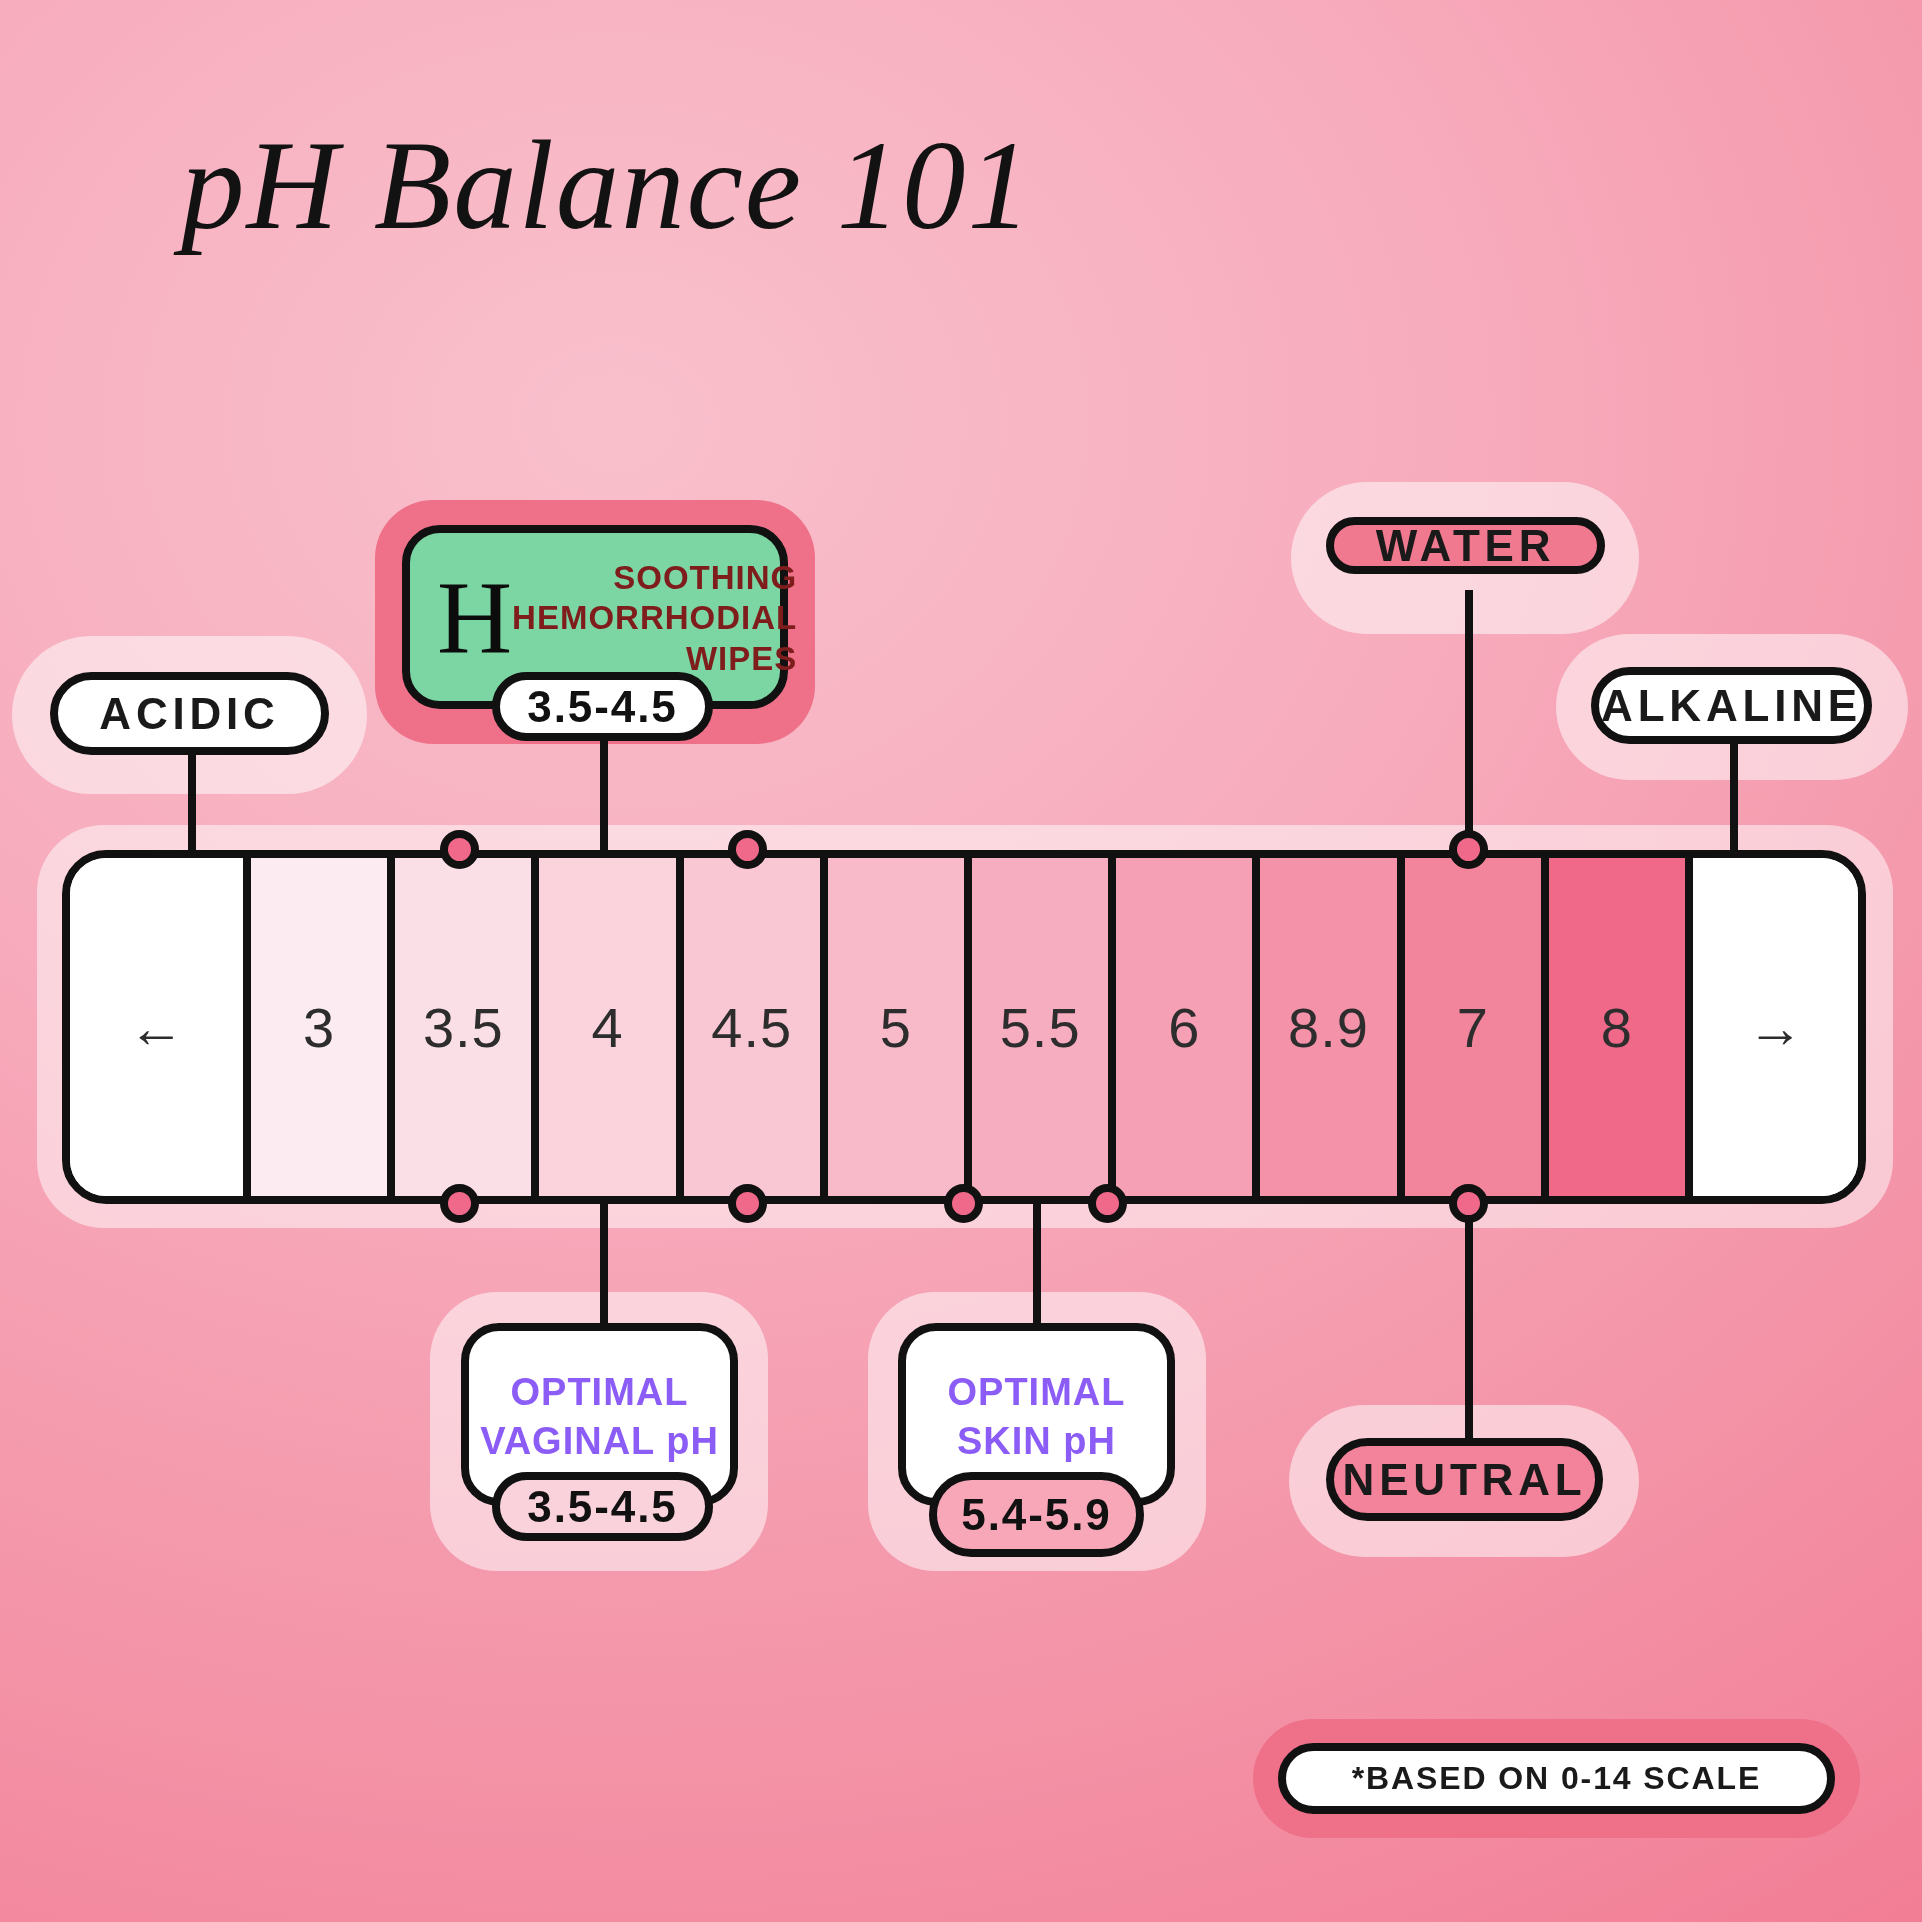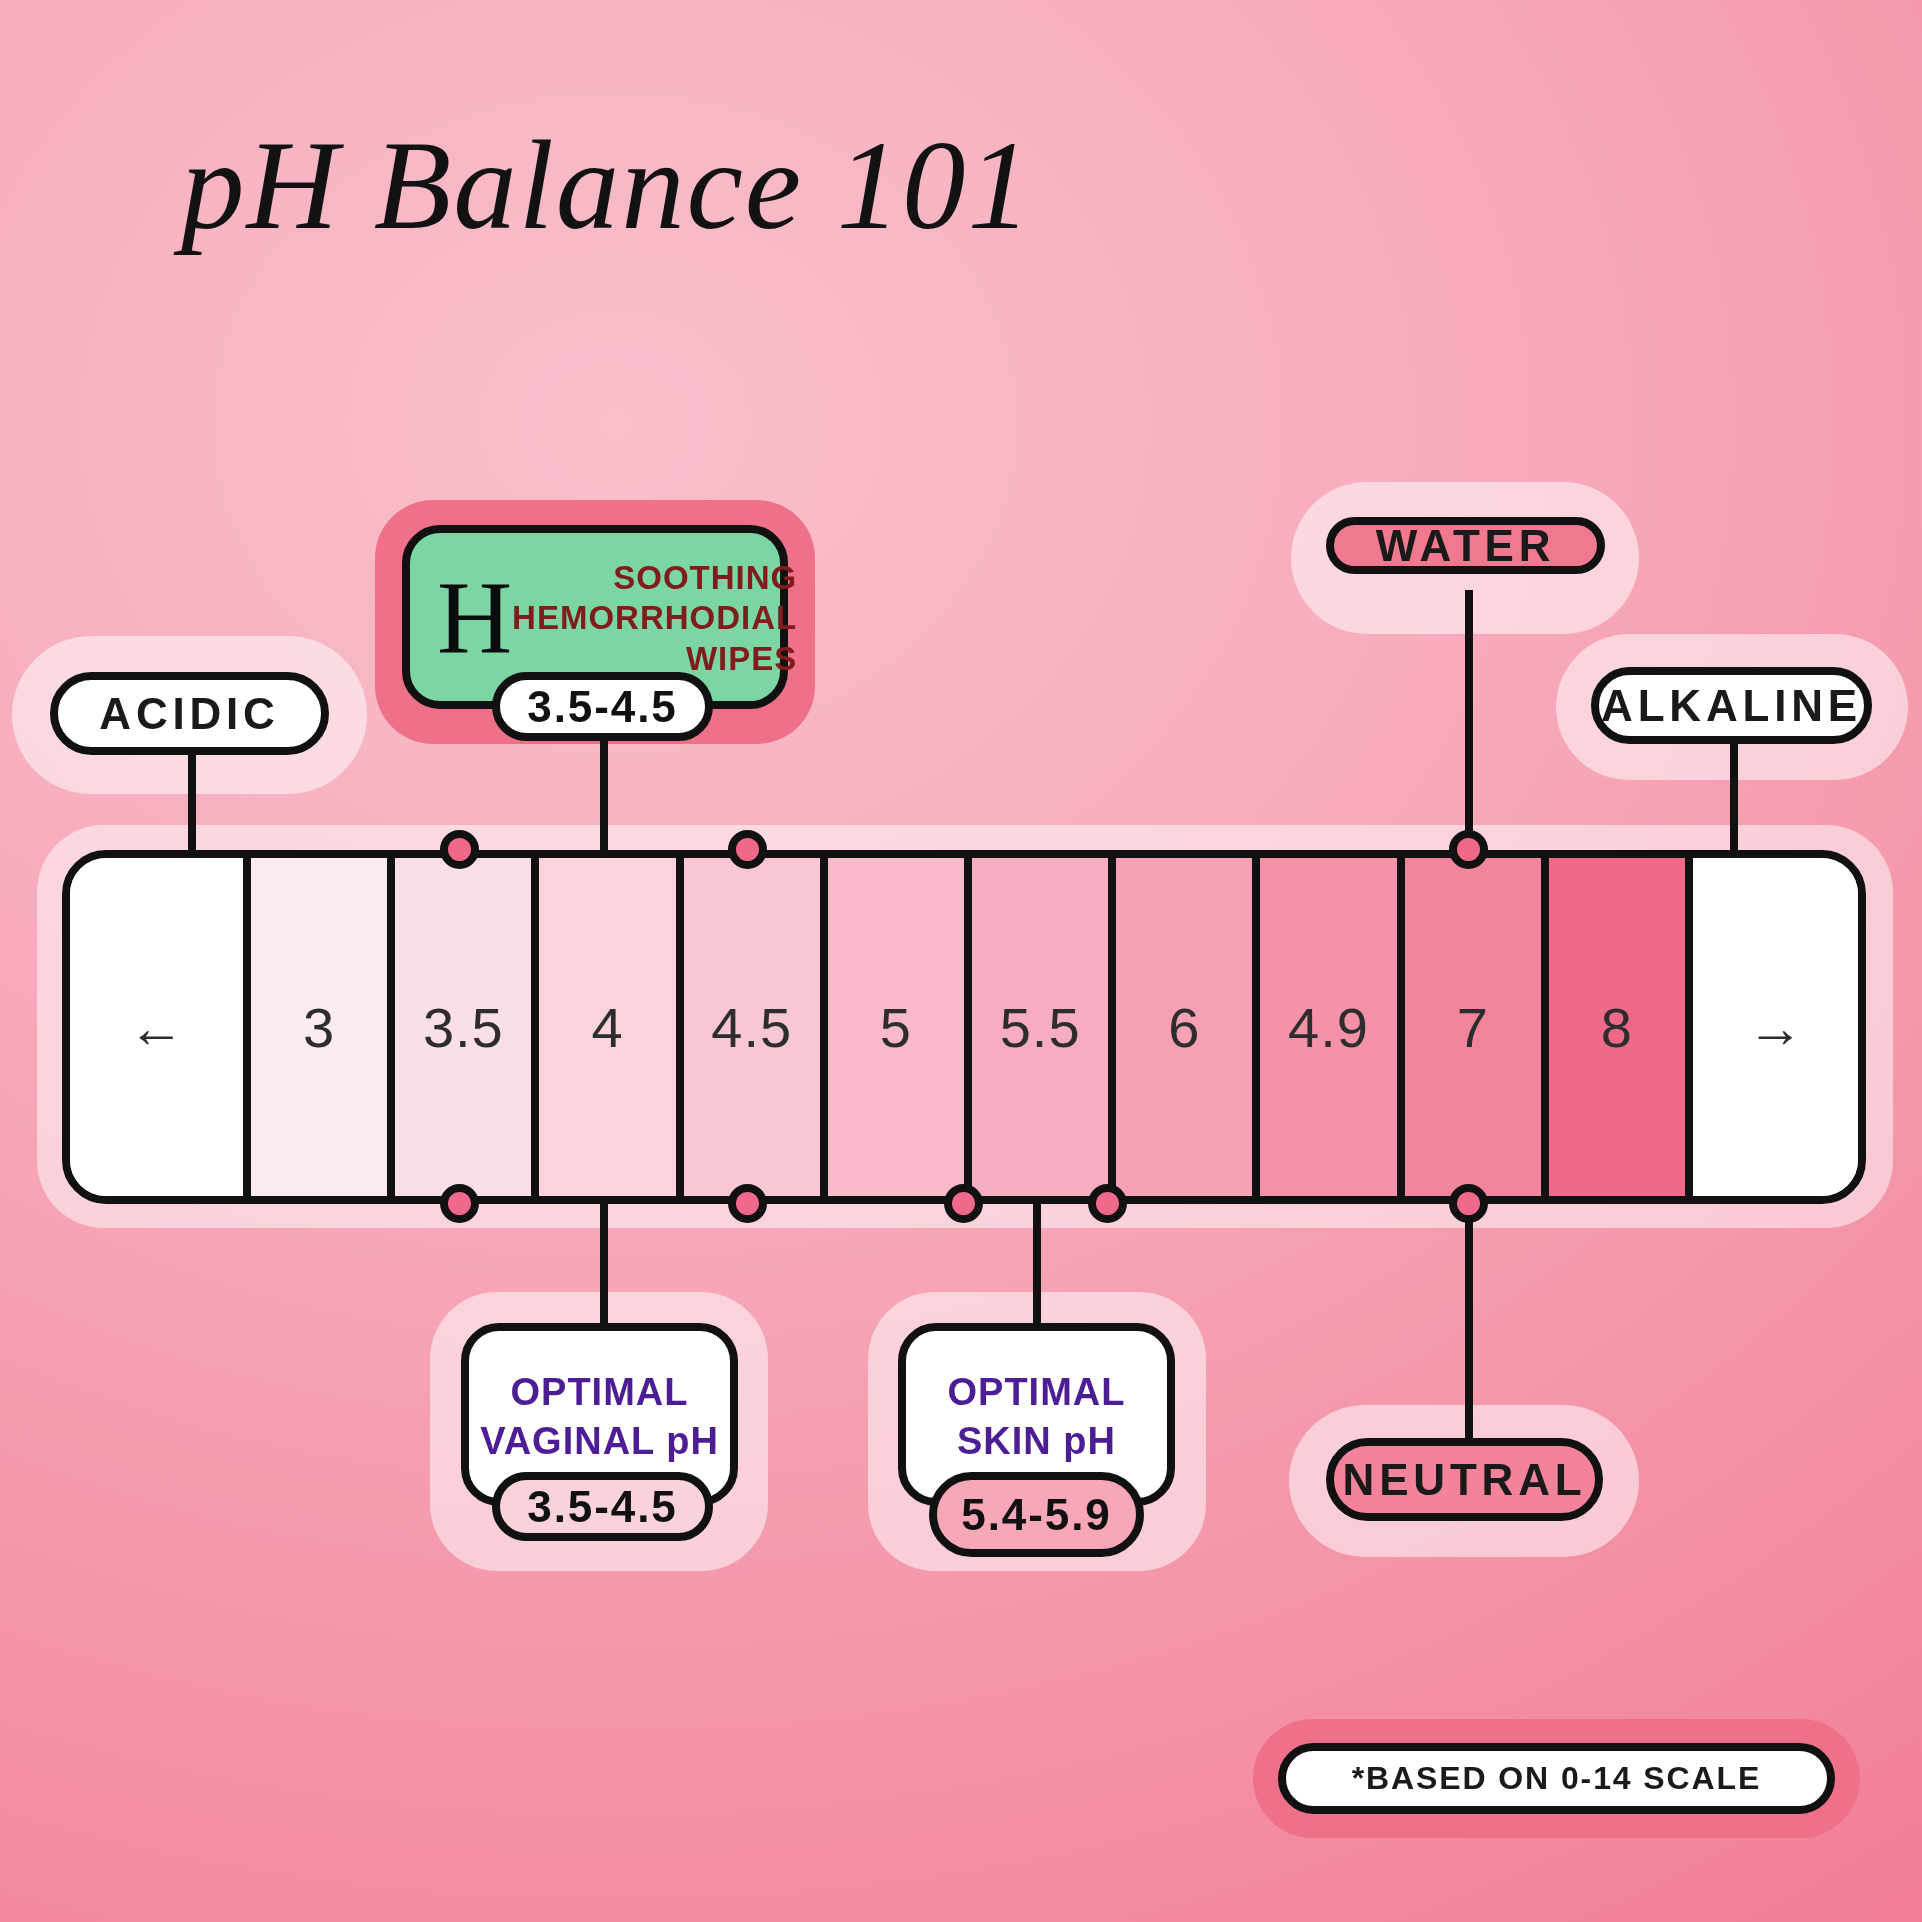--- a/index.html
+++ b/index.html
@@ -42,21 +42,21 @@
   .pill.pink{background:#f1798f;}
   .pill.pink2{background:#f2839a;}
   
   .box{
     position:absolute;box-sizing:border-box;border:8.6px solid #111;border-radius:38px;
     background:#fff;z-index:5;
   }
   .green{background:#7cd6a4;display:flex;align-items:flex-start;}
   .brandH{font-family:"Liberation Serif",serif;font-size:104px;line-height:1;margin:33px 0 0 27px;color:#0c0c0c;}
   .prodtext{flex:1;text-align:right;padding:25px 25px 0 0;font-weight:700;font-size:33px;line-height:1.22;letter-spacing:1px;color:#7f1d1d;}
-  .boxtext{position:absolute;left:0;right:0;top:37px;text-align:center;font-weight:700;font-size:38px;line-height:1.3;letter-spacing:1px;color:#4c1d95;}
+  .boxtext{position:absolute;left:0;right:0;top:37px;text-align:center;font-weight:700;font-size:38px;line-height:1.3;letter-spacing:1px;color:#8b5cf6;}
   .range{
     position:absolute;box-sizing:border-box;border:8.6px solid #111;border-radius:960px;
     display:flex;align-items:center;justify-content:center;z-index:6;
     font-weight:700;font-size:44px;letter-spacing:1.9px;color:#111;background:#fff;
   }
   .range.lt{background:#fad2dc;}
   .range.md{background:#f8a7b9;}
   .footnote{font-size:32px;letter-spacing:1.9px;justify-content:center;}
 </style>
 </head>
@@ -103,21 +103,21 @@
     <div class="cell" style="background: rgb(248, 186, 201);">
         <span>5</span>
       </div>
     <div class="cell" style="background: rgb(246, 173, 191); text-align: center;">
         <span>5.5</span>
       </div>
     <div class="cell" style="background: rgb(245, 160, 180);">
         <span>6</span>
       </div>
     <div class="cell" style="background: rgb(243, 146, 168);">
-        <span>4.9</span>
+        <span>8.9</span>
       </div>
     <div class="cell" style="background: rgb(242, 132, 155);">
         <span>7</span>
       </div>
     <div class="cell" style="background: rgb(240, 105, 137);">
         <span>8</span>
       </div>
     <div class="cell cap">
       <span class="arrow">→</span>
     </div>

